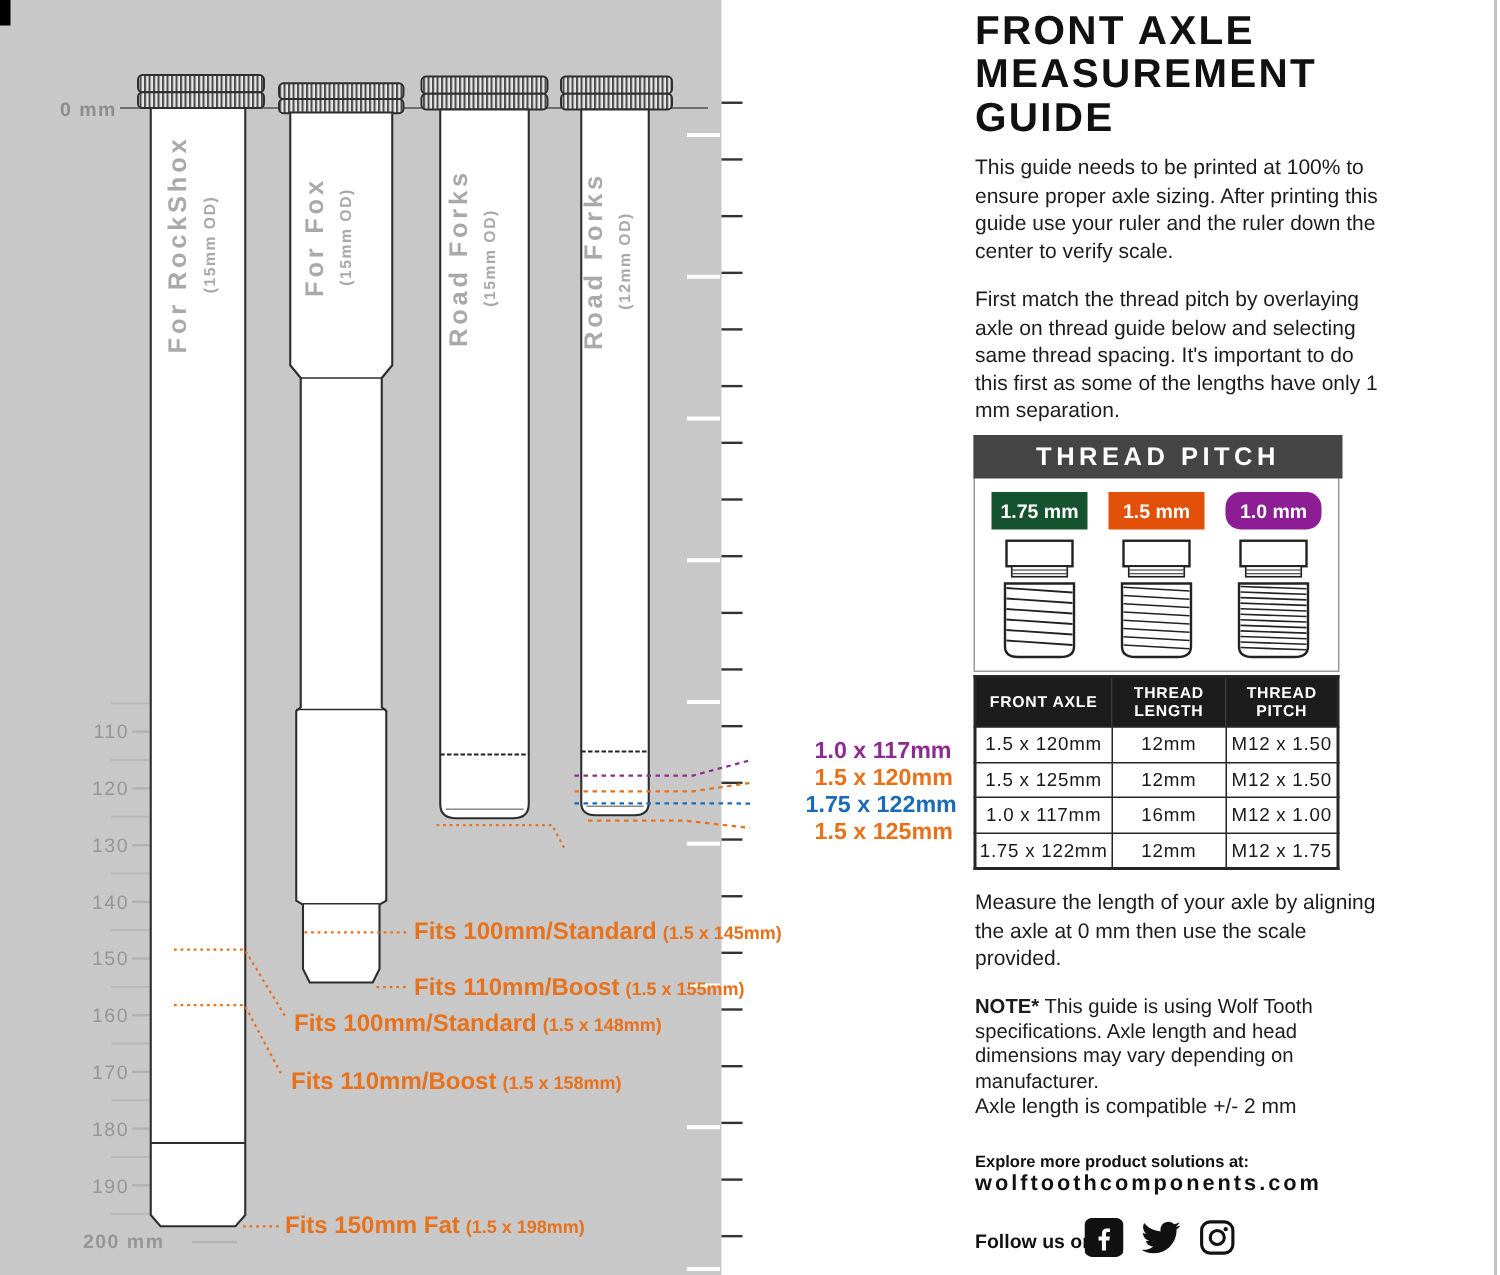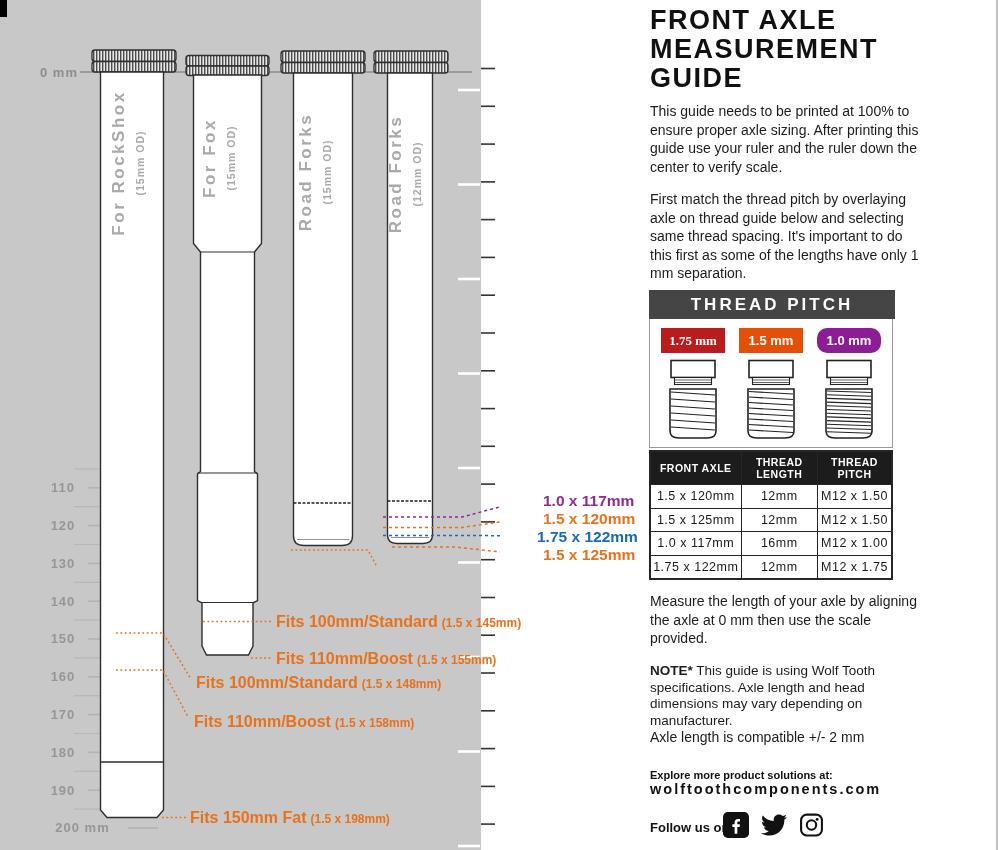--- a/index.html
+++ b/index.html
@@ -8,21 +8,21 @@
     position:relative; width:1000px; height:850px; overflow:hidden;
     font-family:"Liberation Sans", sans-serif; background:#ffffff; color:#1a1a1a;
   }
   .abs { position:absolute; }
 
   
   .corner-artifact { left:0; top:0; width:7px; height:17px; background:#000; }
   .right-edge-line { left:996px; top:0; width:2px; height:850px; background:#c2c2c2; }
 
   .ruler-num {
-    width:46px; text-align:center; font-size:13px; font-weight:bold;
+    width:46px; text-align:right; font-size:13px; font-weight:normal;
     color:#969696; letter-spacing:1px; line-height:15px;
   }
   .zero-label { left:38px; top:65px; width:42px; text-align:center; font-size:13px;
     font-weight:bold; color:#8d8d8d; letter-spacing:1px; }
   .end-label { left:40px; top:820px; width:85px; text-align:center; font-size:13px;
     font-weight:bold; color:#969696; letter-spacing:1px; }
 
   .axle-label {
     transform:rotate(-90deg); text-align:center; color:#a9a9a9; line-height:20px;
   }
@@ -42,21 +42,21 @@
   .title { left:650px; top:6px; width:280px; font-size:27px; line-height:29px;
     font-weight:800; letter-spacing:1.5px; color:#111; }
   .para { left:650px; width:272px; font-size:14px; line-height:18.6px; color:#1c1c1c; }
 
   .tp-box { left:649px; top:290px; width:244px; height:158px; background:#fff; border:1px solid #9a9a9a; }
   .tp-header { height:29px; background:#454545; color:#fff; text-align:center;
     font-size:17px; font-weight:bold; letter-spacing:3px; line-height:29px; margin:-1px; width:246px; }
   .badge-row { display:flex; justify-content:center; gap:14px; margin-top:10px; }
   .badge { width:64px; height:25px; color:#fff; font-size:13px; font-weight:bold;
     text-align:center; line-height:25px; }
-  .badge-blue { background:#b91c1c;font-family:Liberation Serif, serif; }
+  .badge-blue { background:#14532d; }
   .badge-orange { background:#e2500a; }
   .badge-purple { background:#8c1d94;border-radius:10px; }
   .bolt-row { display:flex; justify-content:center; gap:16px; margin-top:6px; }
 
   .spec-table { left:649px; top:450px; width:244px; border-collapse:collapse;
     border:2px solid #262626; background:#fff; }
   .spec-table th { background:#1c1c1c; color:#fff; font-size:10.5px; letter-spacing:0.5px;
     padding:4px 2px; height:33px; border:1px solid #262626; }
   .spec-table td { font-size:12.5px; text-align:center; height:23.5px;
     border:1px solid #262626; color:#1a1a1a; letter-spacing:0.5px; }

